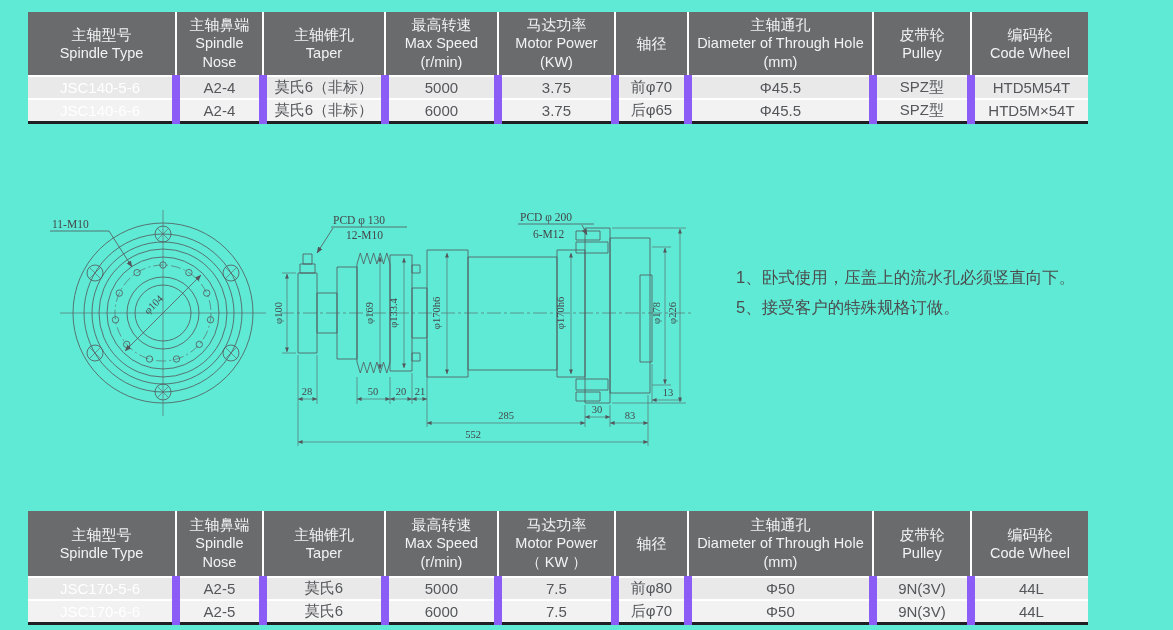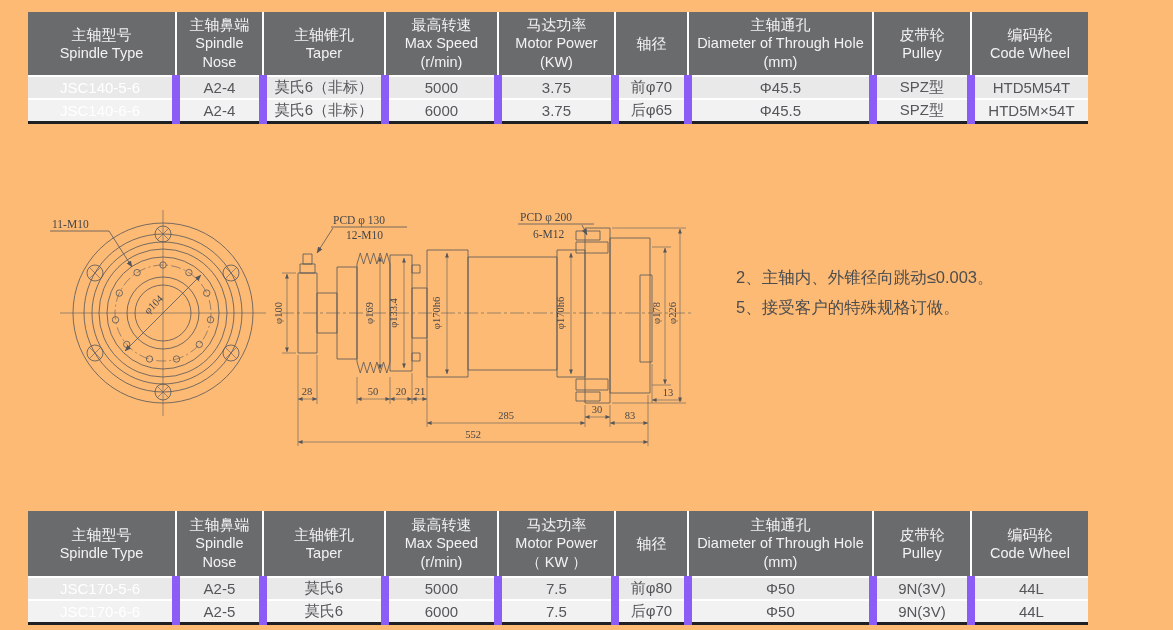--- a/index.html
+++ b/index.html
@@ -1,17 +1,17 @@
 <!DOCTYPE html>
 <html><head>
 <meta charset="utf-8">
 <style>
   html,body{margin:0;padding:0;background:#fff;}
   .page{
-    position:relative;width:1173px;height:630px;background:#fdba74;
+    position:relative;width:1173px;height:630px;background:#5eead4;
     font-family:"Liberation Sans",sans-serif;overflow:hidden;
   }
   
   table.spec-table{
     position:absolute;left:28px;width:1060px;
     border-collapse:collapse;table-layout:fixed;
     border-bottom:3px solid #1F2023;
   }
   .spec-table th{
     background:#6A6B6D;color:#F3F3F3;font-weight:normal;
@@ -311,21 +311,21 @@
       <line class="dwg-thin" x1="268" y1="247" x2="618" y2="247" marker-start="url(#ah)" marker-end="url(#ah)"></line>
       <text class="dwg-text" x="443" y="243" text-anchor="middle">552</text>
 
       <line class="dwg-thin" x1="622" y1="169" x2="622" y2="208"></line>
       <line class="dwg-thin" x1="622" y1="205" x2="652" y2="205" marker-start="url(#ah)"></line>
       <text class="dwg-text" x="638" y="201" text-anchor="middle">13</text>
     </g>
   </svg>
 
   <div class="notes">
-    <p>2、主轴内、外锥径向跳动≤0.003。</p>
+    <p>1、卧式使用，压盖上的流水孔必须竖直向下。</p>
     <p>5、接受客户的特殊规格订做。</p>
   </div>
 
   <table class="spec-table" id="table-bottom">
       <colgroup>
         <col style="width: 13.96%;">
         <col style="width: 8.21%;">
         <col style="width: 11.51%;">
         <col style="width: 10.66%;">
         <col style="width: 11.04%;">

